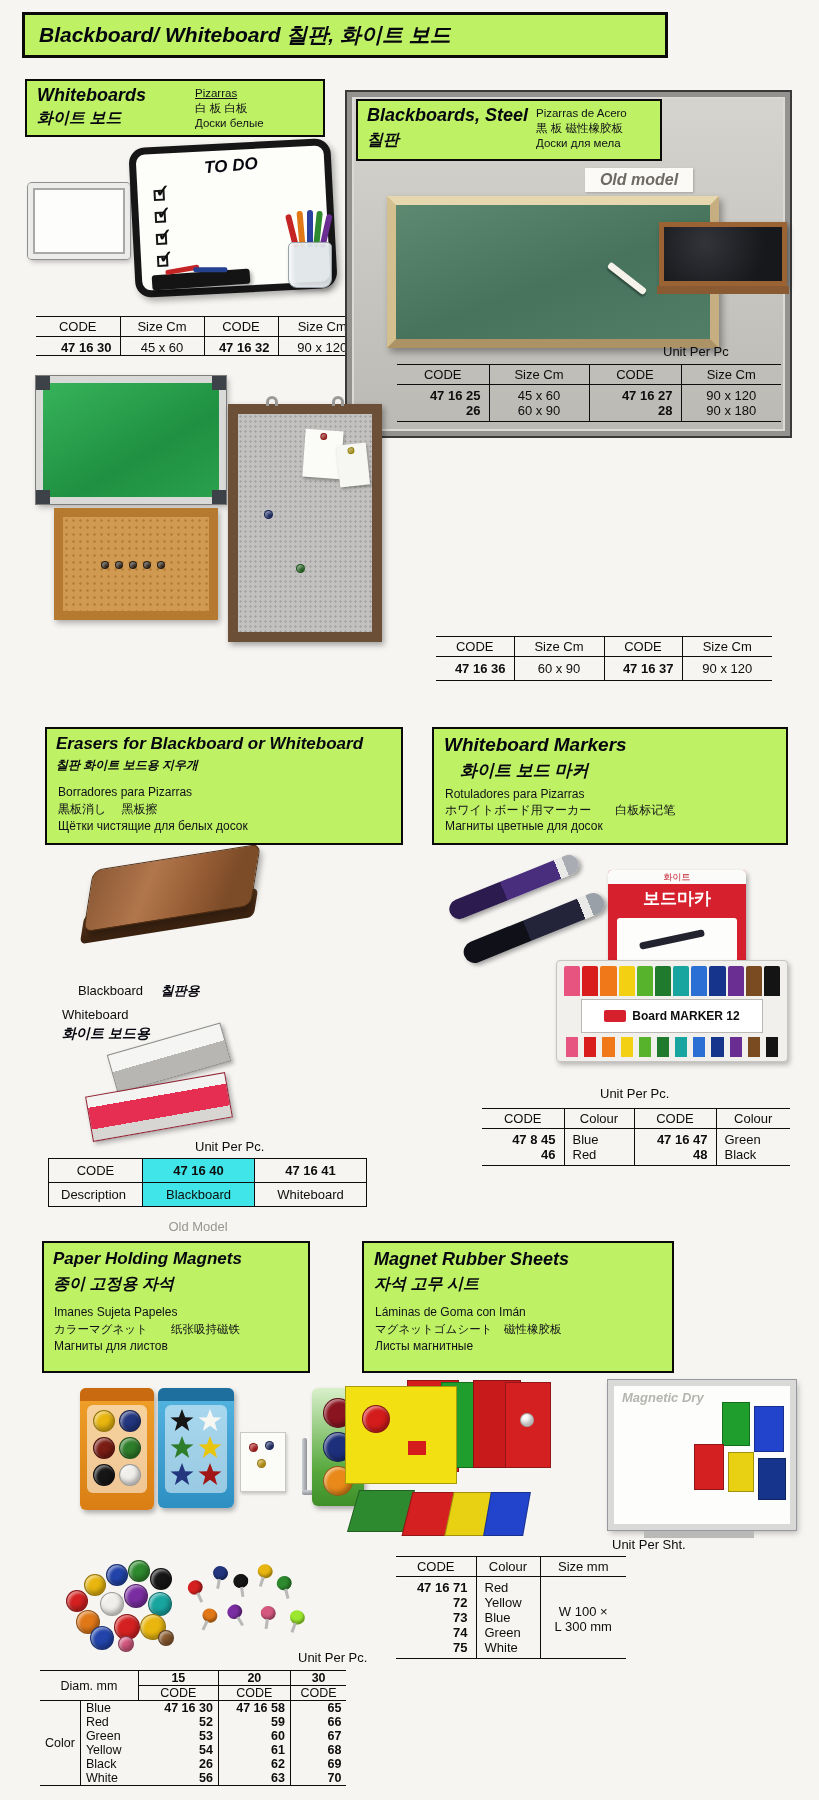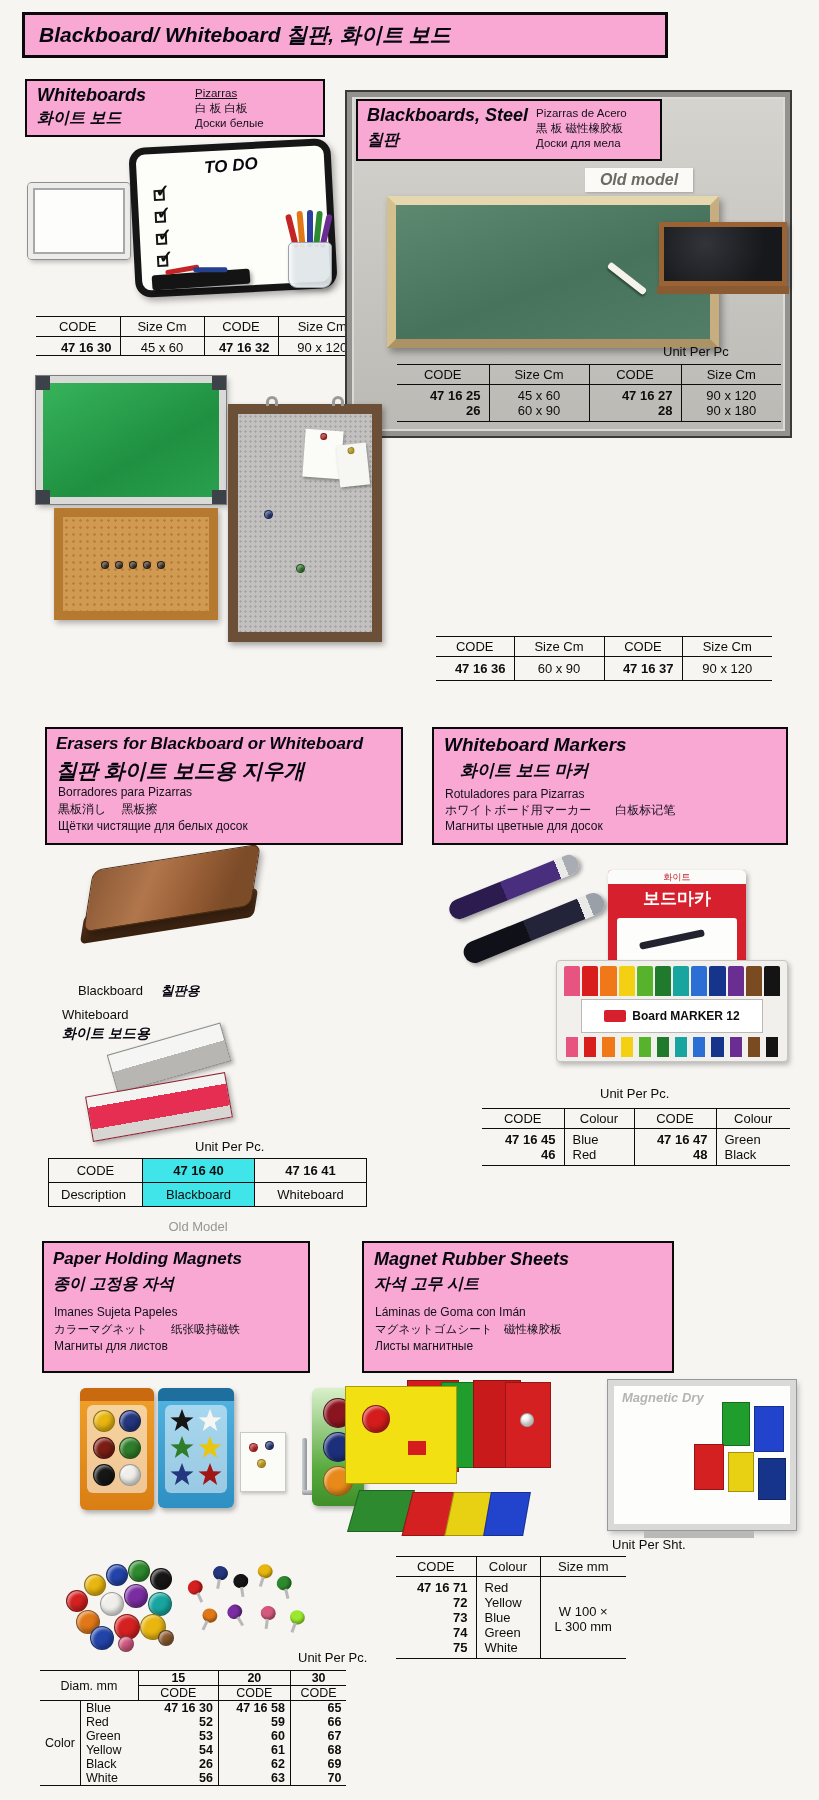--- a/index.html
+++ b/index.html
@@ -1,20 +1,20 @@
 <!DOCTYPE html>
 <html><head>
 <meta charset="utf-8">
 <style>
 *{box-sizing:border-box;margin:0;padding:0}
 html,body{background:#e9e8e5}
 #page{position:relative;width:819px;height:1800px;margin:0 auto;background:#f6f5f2;
   font-family:"Liberation Sans",sans-serif;color:#0d0d0d;overflow:hidden}
 .abs{position:absolute}
-.cyan{background:#f9a8d4;border:2px solid #0a0a0a}
+.cyan{background:#bef264;border:2px solid #0a0a0a}
 .ti{font-style:italic;font-weight:bold;color:#06060f}
 .sub{font-size:11.5px;line-height:1.32;color:#101018}
 .unit{font-size:13px}
 .gray{color:#98968f}
 
 .tbl{border-collapse:collapse;font-size:13px;border-top:1.7px solid #0d0d0d;border-bottom:1.7px solid #0d0d0d}
 .tbl th{font-weight:normal;padding:2px 8px;border-bottom:1.4px solid #0d0d0d;white-space:nowrap}
 .tbl td{padding:0 8px;white-space:nowrap}
 .tbl tr>*:not(:first-child){border-left:1.1px solid #0d0d0d}
 .toppad td{padding-top:3px}
@@ -217,21 +217,21 @@
       <td class="cr" style="padding-top:4px;padding-bottom:4px;">47 16 36</td>
       <td class="ctr">60 x 90</td>
       <td class="cr">47 16 37</td>
       <td class="ctr">90 x 120</td>
     </tr>
   </tbody>
     </table>
 
   <div class="abs cyan" style="left:45px;top:727px;width:358px;height:118px;">
     <div class="ti" style="position:absolute;left:9px;top:5px;font-size:17px;">Erasers for Blackboard  or Whiteboard</div>
-    <div class="ti" style="position:absolute;left:9px;top:28px;font-size:21px;">칠판 화이트 보드용 지우개</div>
+    <div class="ti" style="position:absolute;left:9px;top:28px;font-size:12px;">칠판 화이트 보드용 지우개</div>
     <div class="sub" style="position:absolute;left:11px;top:56px;font-size:12px;">Borradores para Pizarras</div>
     <div class="sub" style="position:absolute;left:11px;top:73px;font-size:12px;">黒板消し　 黑板擦</div>
     <div class="sub" style="position:absolute;left:11px;top:90px;font-size:12px;">Щётки чистящие для белых досок</div>
   </div>
 
   <div class="abs" style="left:75px;top:850px;width:200px;height:115px;">
     <div style="position:absolute;left:6px;top:52px;width:176px;height:28px;border-radius:6px;
                 background:linear-gradient(#5e3a1e,#3a2110);transform:rotate(-9deg) skewX(-18deg);"></div>
     <div style="position:absolute;left:12px;top:8px;width:170px;height:60px;border-radius:9px;border:1px solid #4e2d14;
                 background:linear-gradient(105deg,#8c5a36,#b1764c 35%,#9a6037 60%,#7c4b28 85%);
@@ -339,21 +339,21 @@
 
   <table class="tbl abs" style="left:482px;top:1108px;">
     <tbody>
         <tr>
       <th style="width:82px">CODE</th>
       <th style="width:70px">Colour</th>
       <th style="width:82px">CODE</th>
       <th style="width:74px">Colour</th>
     </tr>
     <tr class="toppad">
-      <td class="cr">47 16 45</td>
+      <td class="cr">47 8 45</td>
       <td class="cl">Blue</td>
       <td class="cr">47 16 47</td>
       <td class="cl">Green</td>
     </tr>
     <tr class="botpad">
       <td class="cr">46</td>
       <td class="cl">Red</td>
       <td class="cr">48</td>
       <td class="cl">Black</td>
     </tr>

